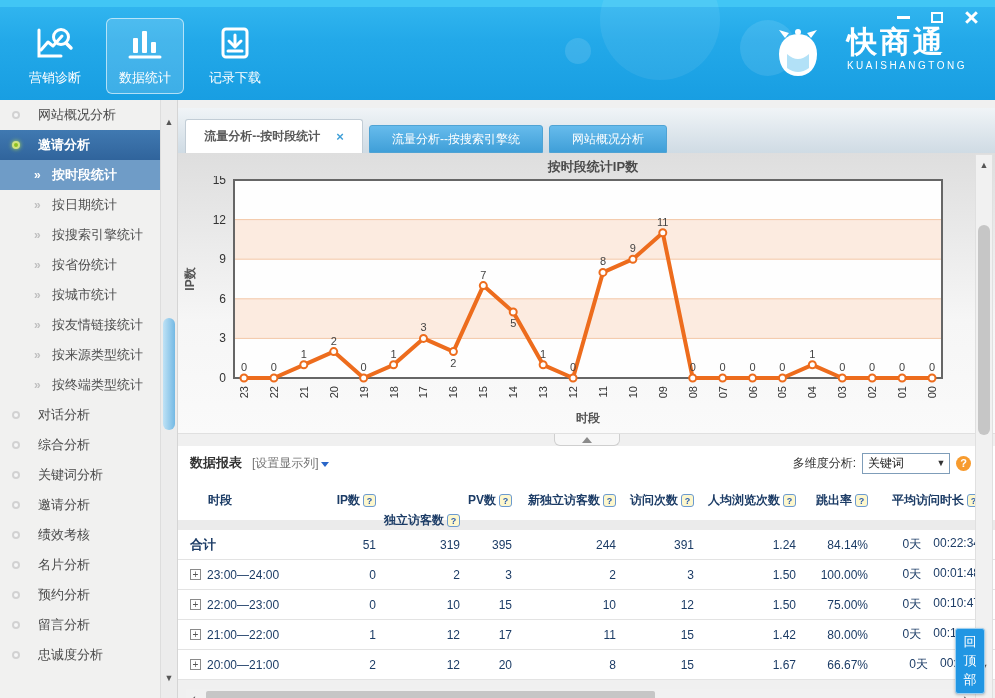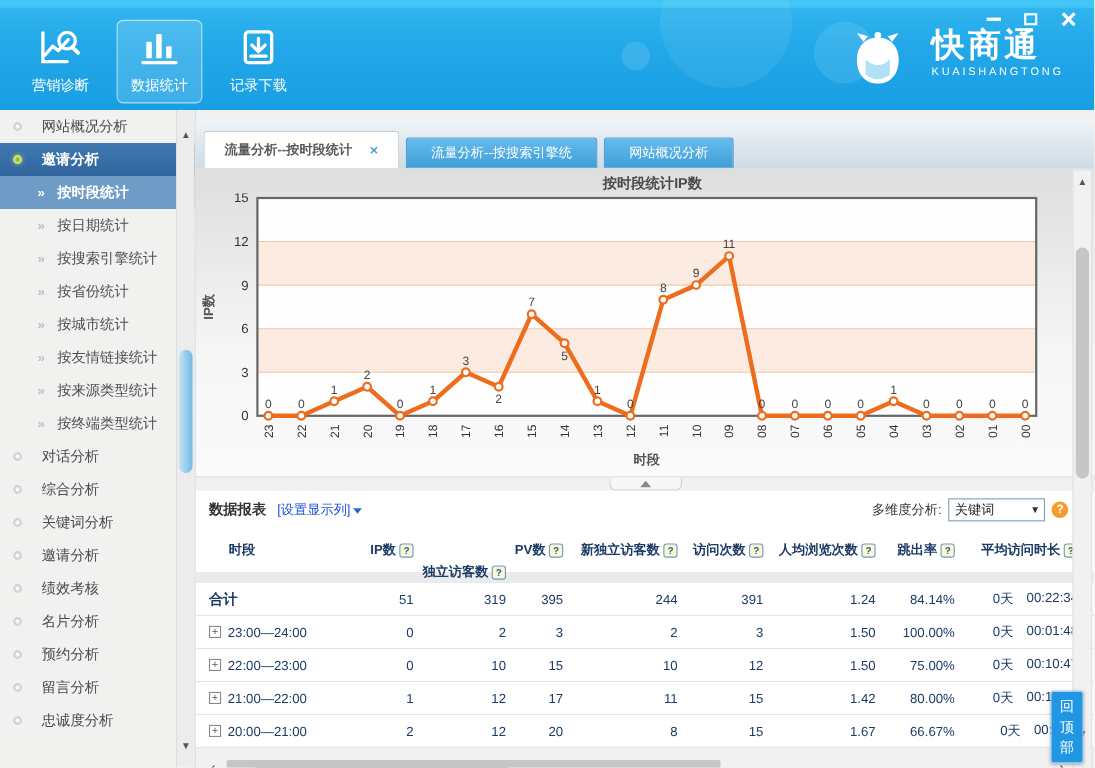--- a/index.html
+++ b/index.html
@@ -72,21 +72,21 @@
   .chart-title { padding-top:5px; text-align:center; width:770px; margin-left:30px; font-size:13px; font-weight:bold; color:#4a4a4a; }
 
   .collapse-strip { height:13px; background:#f0f0f0; position:relative; border-top:1px solid #e0e0e0; }
   .collapse-tab { position:absolute; left:50%; top:0; transform:translateX(-50%); width:66px; height:12px;
     background:#f7f7f7; border:1px solid #cfcfcf; border-top:none; border-radius:0 0 6px 6px; text-align:center; cursor:pointer; }
   .collapse-tab .tri-up { display:inline-block; width:0; height:0; border-left:5px solid transparent;
     border-right:5px solid transparent; border-bottom:6px solid #8a8a8a; margin-bottom:2px; }
 
   .report-header { height:34px; background:#fff; display:flex; align-items:center; padding:0 24px 0 12px; }
   .report-title { font-weight:bold; color:#333; font-size:13px; }
-  .setcols-link { color:#1d4ed8; margin-left:10px; cursor:pointer; font-size:12px; }
+  .setcols-link { color:#737373; margin-left:10px; cursor:pointer; font-size:12px; }
   .setcols-link .tri-down { display:inline-block; width:0; height:0; border-left:4px solid transparent;
     border-right:4px solid transparent; border-top:5px solid #2a66c8; margin-left:2px; }
   .rh-right { margin-left:auto; display:flex; align-items:center; gap:6px; }
   .multi-label { color:#333; font-size:12px; }
   .select-box { width:88px; height:21px; border:1px solid #7f9db9; background:#fff; display:flex; align-items:center; cursor:pointer; }
   .select-box .sel-val { flex:1; padding-left:5px; color:#222; }
   .select-box .sel-arrow { width:16px; height:100%; display:flex; align-items:center; justify-content:center; color:#333; font-size:9px; }
   .help-orange { width:15px; height:15px; border-radius:50%; background:#f79b2e; color:#fff; font-size:11px; font-weight:bold;
     text-align:center; line-height:15px; cursor:pointer; }
 

